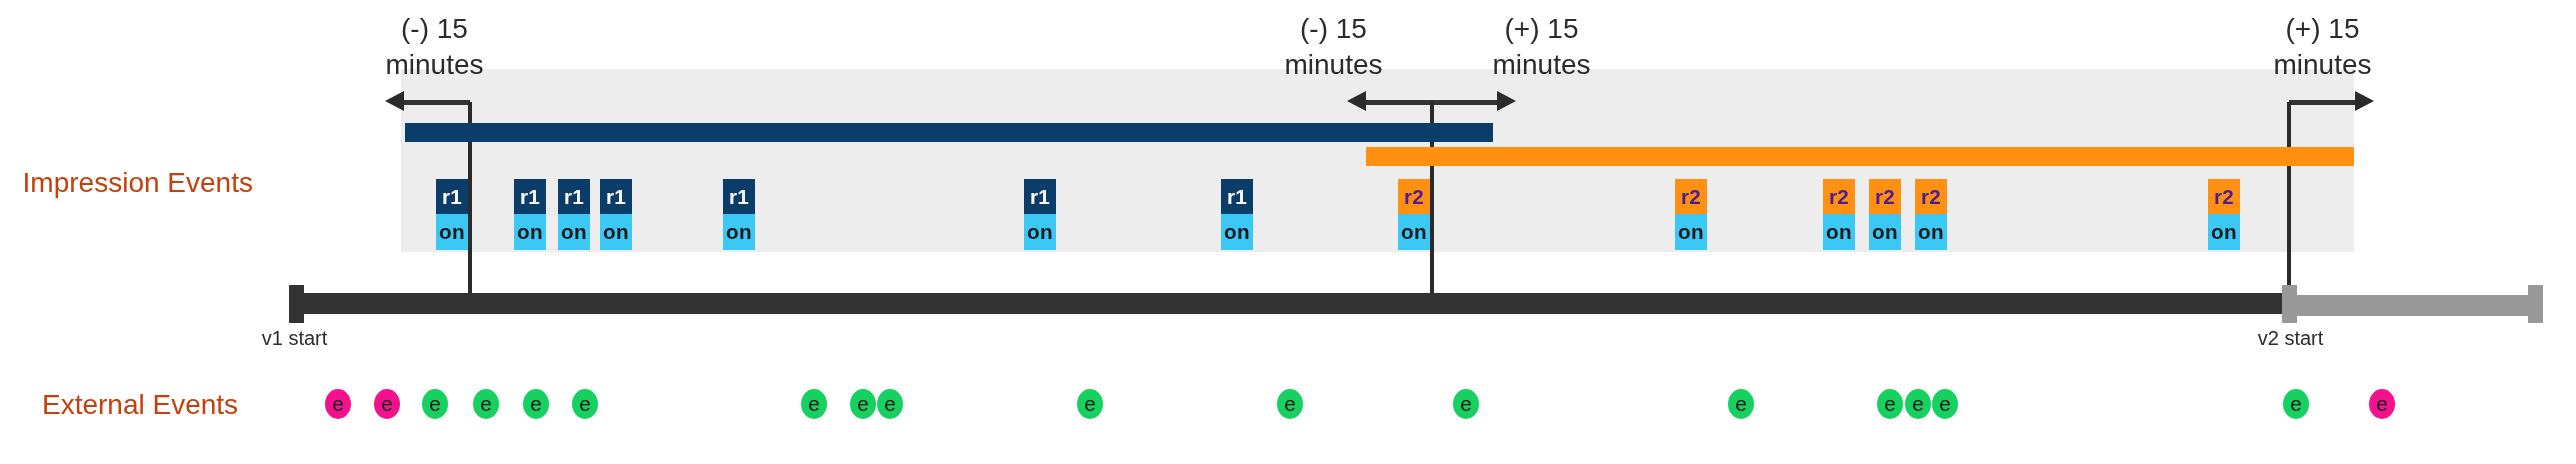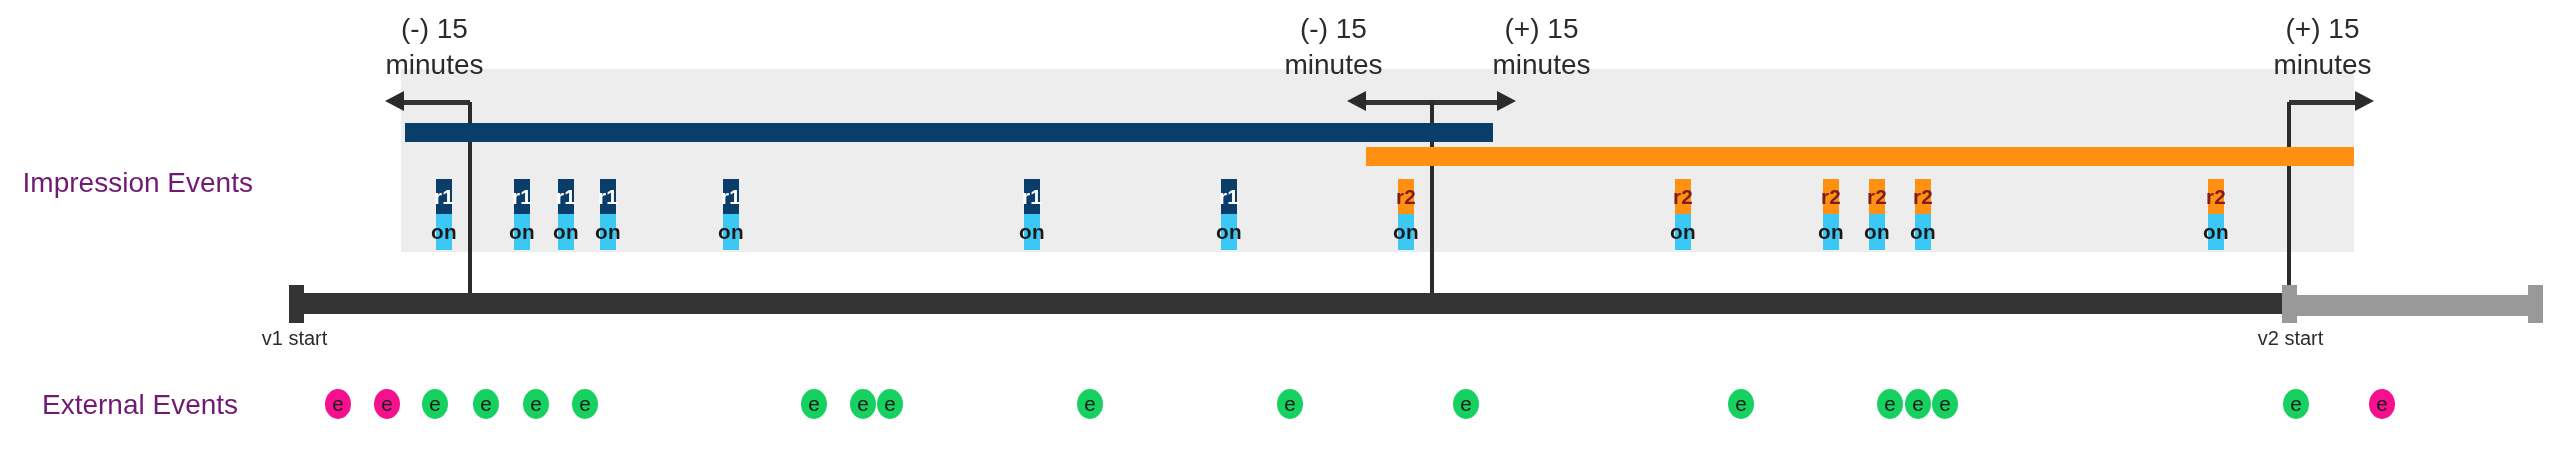--- a/index.html
+++ b/index.html
@@ -1,38 +1,38 @@
 <!DOCTYPE html>
 <html style="font-size:15px"><head>
 <meta charset="utf-8">
 <style>
   html,body{margin:0;padding:0;background:#ffffff;}
   body{font-family:"Liberation Sans","DejaVu Sans",sans-serif;}
   #stage{position:relative;width:2576px;height:464px;background:#ffffff;overflow:hidden;}
 
   .gray-band{position:absolute;background:#ededed;}
 
-  .row-label{position:absolute;color:#701a75;font-size:28px;font-weight:500;white-space:nowrap;}
+  .row-label{position:absolute;color:#c2410c;font-size:28px;font-weight:500;white-space:nowrap;}
 
   .ann-text{position:absolute;color:#2b2b2b;font-size:28px;font-weight:500;text-align:center;line-height:1.28;white-space:nowrap;}
 
   .vline{position:absolute;background:#2b2b2b;width:3.8px;}
 
   .hbar{position:absolute;height:4.7px;background:#2b2b2b;}
 
   .arrow-head{position:absolute;width:0;height:0;}
   .arrow-left{border-top:10.3px solid transparent;border-bottom:10.3px solid transparent;border-right:19px solid #2b2b2b;}
   .arrow-right{border-top:10.3px solid transparent;border-bottom:10.3px solid transparent;border-left:19px solid #2b2b2b;}
 
   .run-bar{position:absolute;height:19px;}
 
   .badge{position:absolute;display:flex;align-items:center;justify-content:center;
-         font-size:20.7px;font-weight:600;letter-spacing:0.3px;width:16px;height:36px;}
+         font-size:20.7px;font-weight:600;letter-spacing:0.3px;width:32px;height:36px;}
   .badge.r1{background:#0b3d6b;color:#ffffff;}
-  .badge.r2{background:#ff9012;color:#7f1d1d;}
+  .badge.r2{background:#ff9012;color:#4c1d95;}
   .badge.on{background:#3cc8f5;color:#1a1a1a;}
 
   .timeline-bar{position:absolute;height:20.7px;}
   .timeline-cap{position:absolute;width:15px;height:38px;}
 
   .tl-label{position:absolute;color:#2b2b2b;font-size:20px;font-weight:500;white-space:nowrap;}
 
   .evt{position:absolute;width:26px;height:30px;border-radius:50%;
        display:flex;align-items:center;justify-content:center;
        font-size:20.7px;font-weight:500;color:#17181a;}

